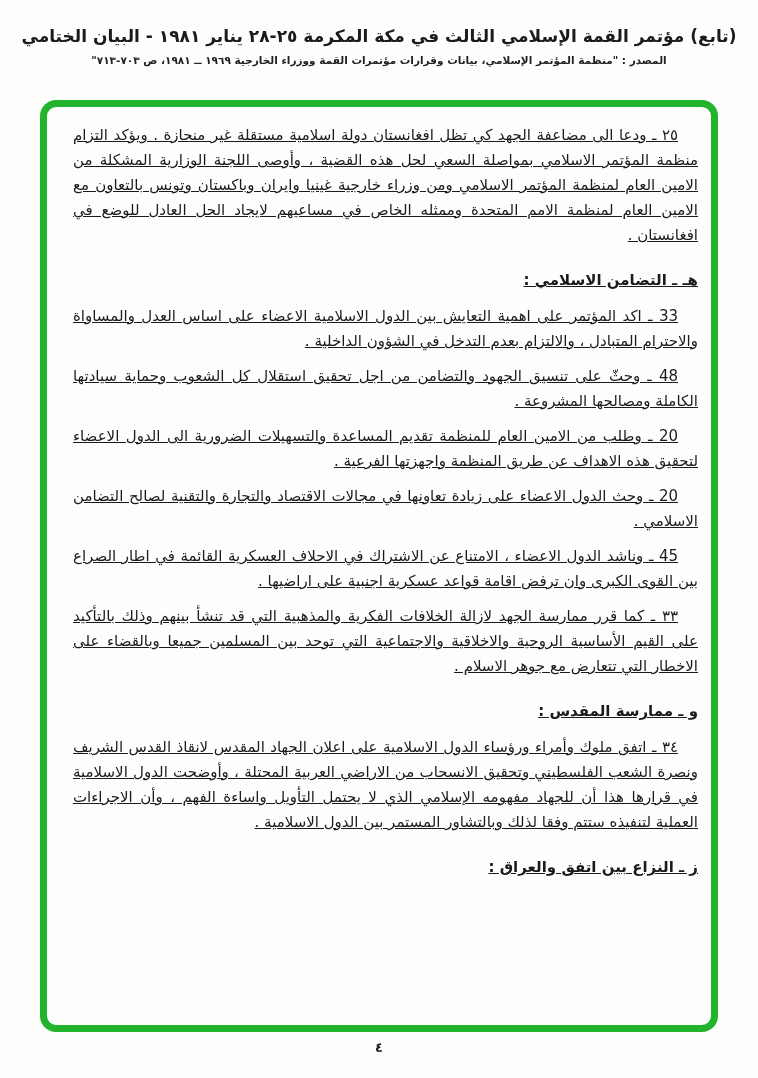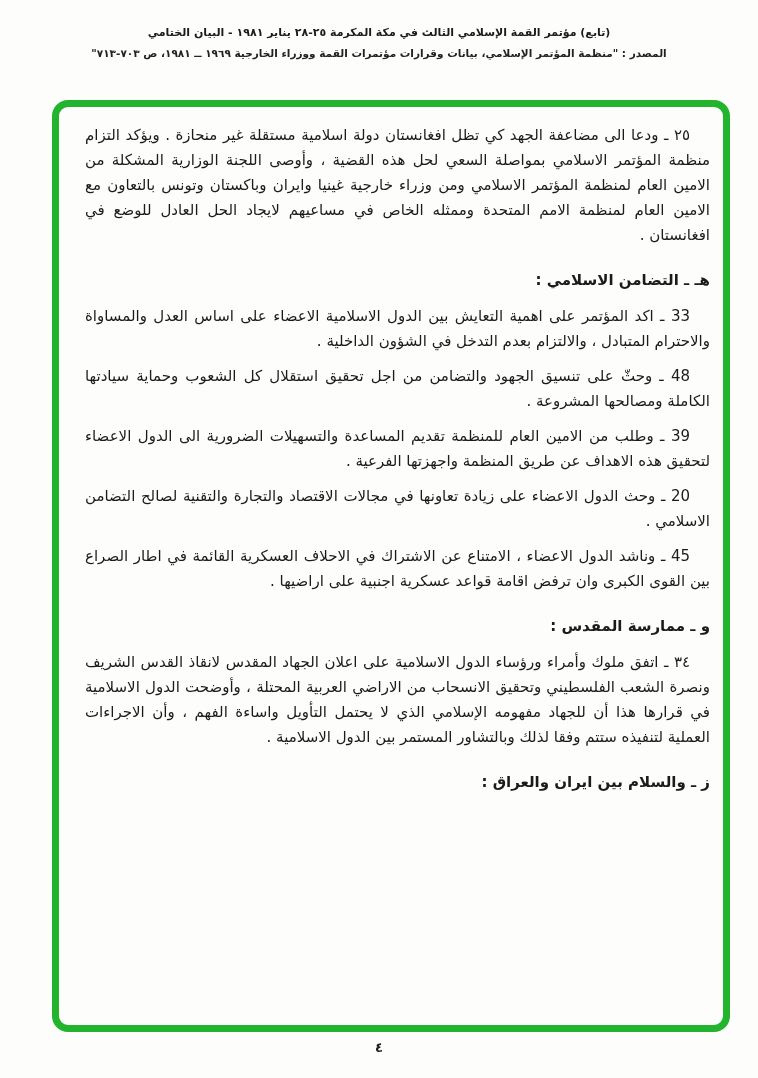--- a/index.html
+++ b/index.html
@@ -6,26 +6,27 @@
   body {
     width:758px; height:1078px; position:relative;
     background:#fdfdfc; color:#1b1b1b;
     font-family:"DejaVu Sans", sans-serif;
     overflow:hidden;
   }
   .header {
     position:absolute; top:26px; left:0; right:0;
     text-align:center; direction:rtl;
   }
-  .doc-title { font-size:11px; font-weight:bold; letter-spacing:0; }
+  .doc-title { font-size:17px; font-weight:bold; letter-spacing:0; }
   .doc-source { font-size:10.5px; font-weight:bold; margin-top:8px; color:#222; }
   .frame {
-    position:absolute; left:52px; top:100px; width:678px; height:932px;
+    position:absolute; left:40px; top:100px; width:678px; height:932px;
     border:7px solid #23b42e; border-radius:16px; box-sizing:border-box;
     background:transparent;
+    text-decoration:underline;
   }
   .content {
     direction:rtl; text-align:justify;
     height:100%; box-sizing:border-box; overflow:hidden;
     padding:16px 13px 0 26px;
     font-size:15px; line-height:25px;
   }
   .content p { margin:0 0 10px 0; }
   .content p.para { text-indent:20px; }
   .content p.head { font-weight:bold; margin:20px 0 11px 0; text-indent:0; }
@@ -41,23 +42,24 @@
   <div class="doc-title">(تابع) مؤتمر القمة الإسلامي الثالث في مكة المكرمة ٢٥-٢٨ يناير ١٩٨١ - البيان الختامي</div>
   <div class="doc-source">المصدر : "منظمة المؤتمر الإسلامي، بيانات وقرارات مؤتمرات القمة ووزراء الخارجية ١٩٦٩ ــ ١٩٨١، ص ٧٠٣-٧١٣"</div>
 </div>
 
 <div class="frame" style="border-color: rgb(35, 180, 46);">
   <div class="content">
     <p class="para">٢٥ ـ ودعا الى مضاعفة الجهد كي تظل افغانستان دولة اسلامية مستقلة غير منحازة . ويؤكد التزام منظمة المؤتمر الاسلامي بمواصلة السعي لحل هذه القضية ، وأوصى اللجنة الوزارية المشكلة من الامين العام لمنظمة المؤتمر الاسلامي ومن وزراء خارجية غينيا وايران وباكستان وتونس بالتعاون مع الامين العام لمنظمة الامم المتحدة وممثله الخاص في مساعيهم لايجاد الحل العادل للوضع في افغانستان .</p>
     <p class="head">هـ ـ التضامن الاسلامي :</p>
     <p class="para">33 ـ اكد المؤتمر على اهمية التعايش بين الدول الاسلامية الاعضاء على اساس العدل والمساواة والاحترام المتبادل ، والالتزام بعدم التدخل في الشؤون الداخلية .</p>
     <p class="para">48 ـ وحثّ على تنسيق الجهود والتضامن من اجل تحقيق استقلال كل الشعوب وحماية سيادتها الكاملة ومصالحها المشروعة .</p>
-    <p class="para">39 ـ وطلب من الامين العام للمنظمة تقديم المساعدة والتسهيلات الضرورية الى الدول الاعضاء لتحقيق هذه الاهداف عن طريق المنظمة واجهزتها الفرعية .</p>
+    <p class="para">20 ـ وطلب من الامين العام للمنظمة تقديم المساعدة والتسهيلات الضرورية الى الدول الاعضاء لتحقيق هذه الاهداف عن طريق المنظمة واجهزتها الفرعية .</p>
     <p class="para">20 ـ وحث الدول الاعضاء على زيادة تعاونها في مجالات الاقتصاد والتجارة والتقنية لصالح التضامن الاسلامي .</p>
     <p class="para">45 ـ وناشد الدول الاعضاء ، الامتناع عن الاشتراك في الاحلاف العسكرية القائمة في اطار الصراع بين القوى الكبرى وان ترفض اقامة قواعد عسكرية اجنبية على اراضيها .</p>
+    <p class="para">٣٣ ـ كما قرر ممارسة الجهد لازالة الخلافات الفكرية والمذهبية التي قد تنشأ بينهم وذلك بالتأكيد على القيم الأساسية الروحية والاخلاقية والاجتماعية التي توحد بين المسلمين جميعا وبالقضاء على الاخطار التي تتعارض مع جوهر الاسلام .</p>
     <p class="head">و ـ ممارسة المقدس :</p>
     <p class="para">٣٤ ـ اتفق ملوك وأمراء ورؤساء الدول الاسلامية على اعلان الجهاد المقدس لانقاذ القدس الشريف ونصرة الشعب الفلسطيني وتحقيق الانسحاب من الاراضي العربية المحتلة ، وأوضحت الدول الاسلامية في قرارها هذا أن للجهاد مفهومه الإسلامي الذي لا يحتمل التأويل واساءة الفهم ، وأن الاجراءات العملية لتنفيذه ستتم وفقا لذلك وبالتشاور المستمر بين الدول الاسلامية .</p>
-    <p class="head">ز ـ والسلام بين ايران والعراق :</p>
+    <p class="head">ز ـ النزاع بين اتفق والعراق :</p>
 
   </div>
 </div>
 
 <div class="page-number">٤</div>
 
 </body></html>

